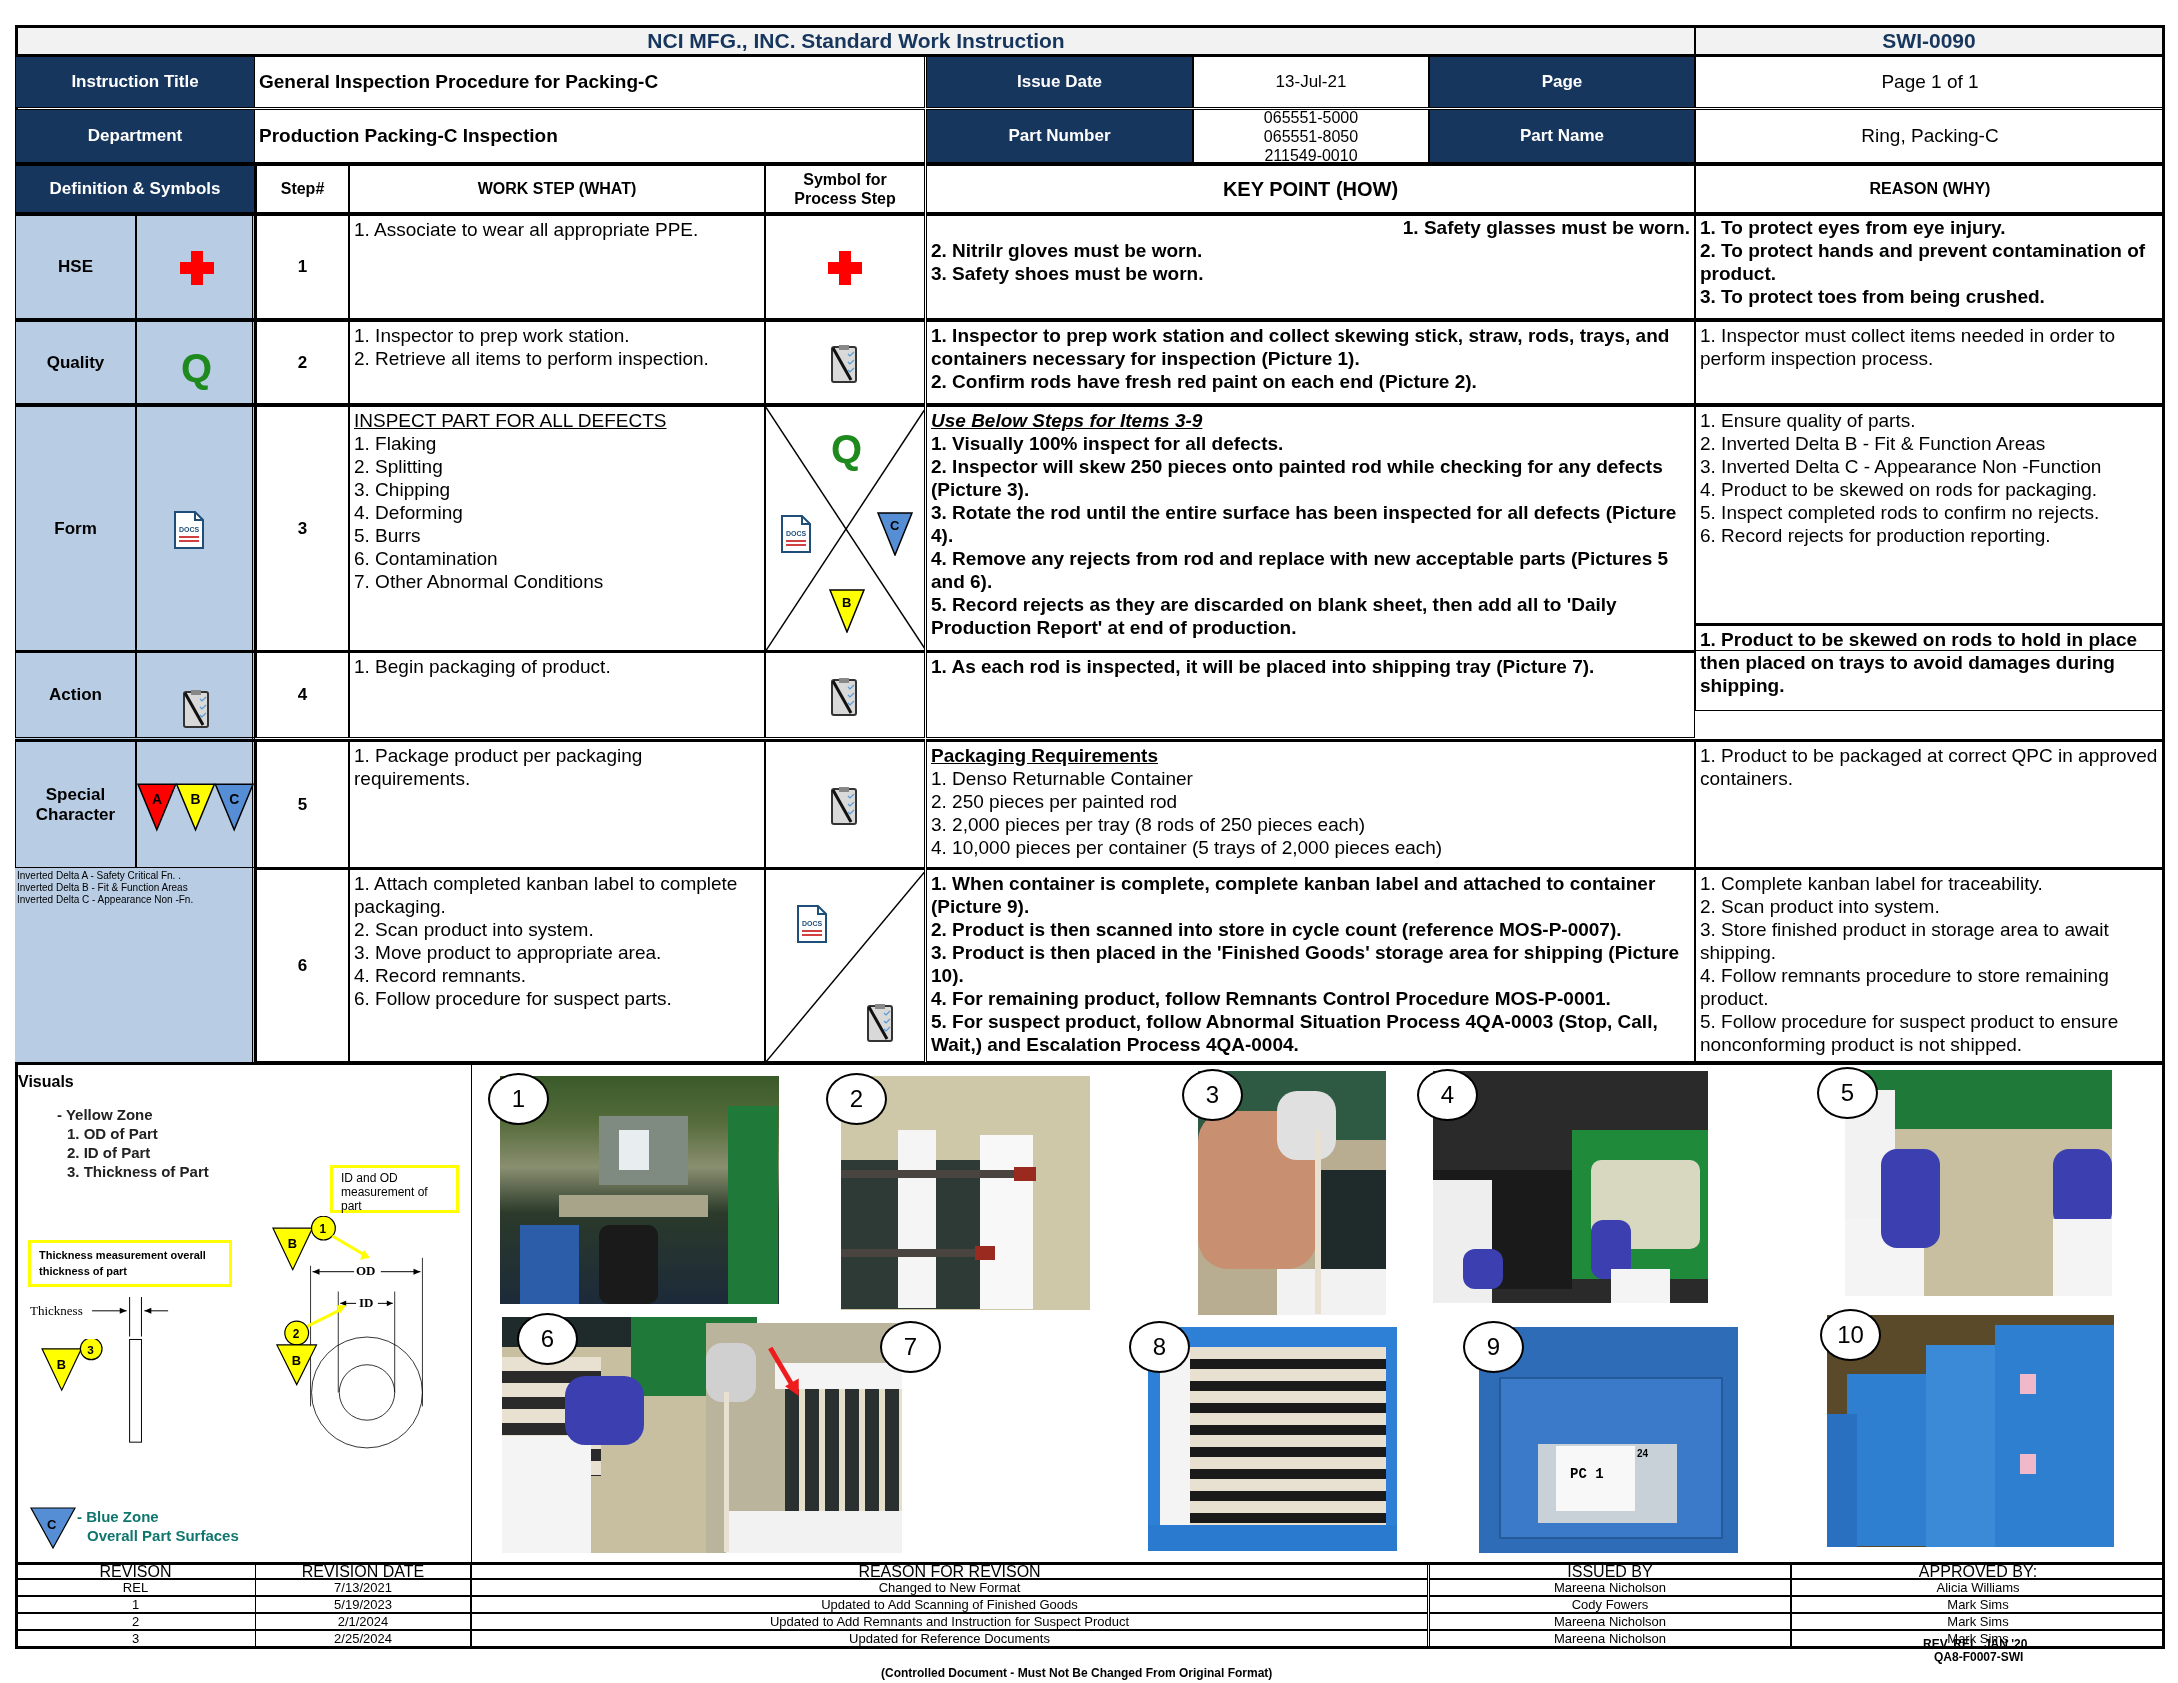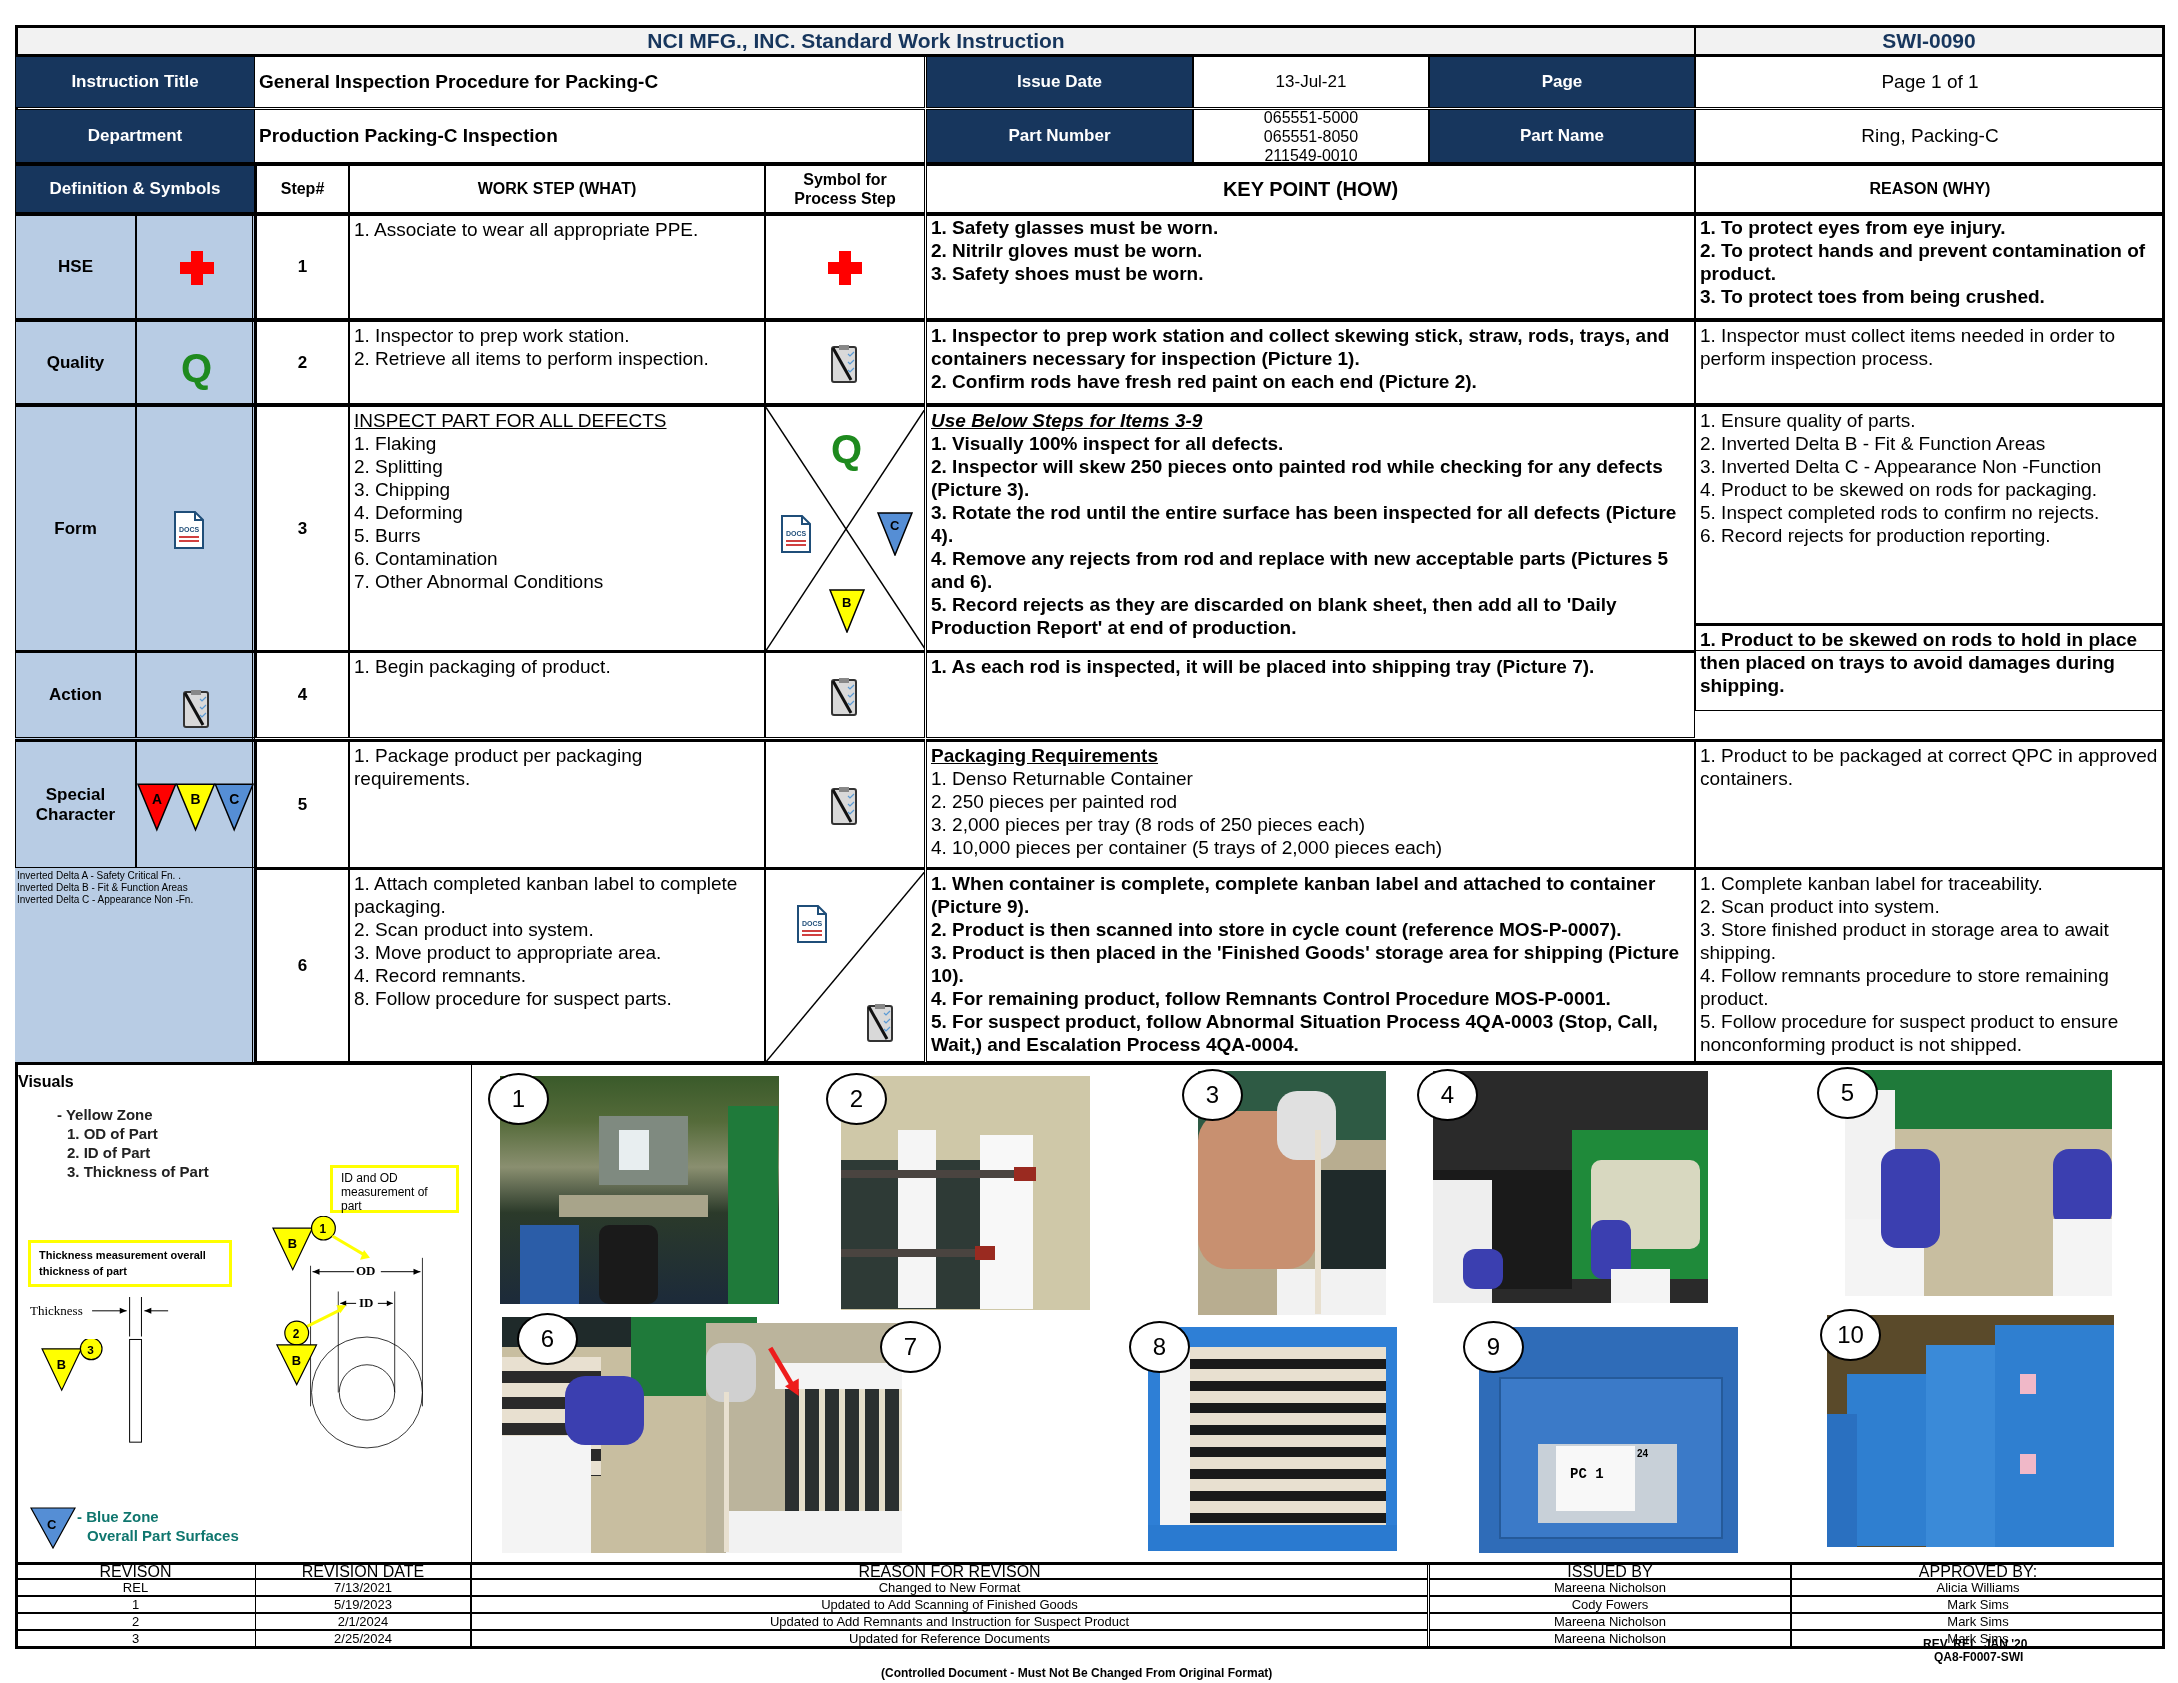--- a/index.html
+++ b/index.html
@@ -75,21 +75,21 @@
   <span class="cross" style="left:43px;top:35px;"></span>
 </div>
 <div class="abs cell bold" style="left:254px;top:213px;width:95px;height:106px;font-size:17px;border-top:3px solid #000;border-left:3px solid #000;">1</div>
 <div class="abs" style="left:349px;top:213px;width:416px;height:106px;border:1px solid #000;border-top:3px solid #000;">
   <div class="txt">1. Associate to wear all appropriate PPE.</div>
 </div>
 <div class="abs" style="left:765px;top:213px;width:160px;height:106px;border:1px solid #000;border-top:3px solid #000;">
   <span class="cross" style="left:62px;top:35px;"></span>
 </div>
 <div class="abs" style="left:926px;top:213px;width:769px;height:106px;border:1px solid #000;border-top:3px solid #000;">
-  <div class="txt bold" style="padding-bottom:0;padding-top:0;">1. Safety glasses must be worn.</div>
+  <div class="txt bold" style="padding-bottom:0;padding-top:0;text-align:right;">1. Safety glasses must be worn.</div>
   <div class="txt bold" style="padding-bottom:0;padding-top:0;">2. Nitrilr gloves must be worn.</div>
   <div class="txt bold" style="padding-top:0;">3. Safety shoes must be worn.</div>
 </div>
 <div class="abs" style="left:1695px;top:213px;width:470px;height:106px;border:1px solid #000;border-top:3px solid #000;">
   <div class="txt bold" style="padding-top:0;padding-bottom:0;">1. To protect eyes from eye injury.</div>
   <div class="txt bold" style="padding-top:0;padding-bottom:0;">2. To protect hands and prevent contamination of product.</div>
   <div class="txt bold" style="padding-top:0;">3. To protect toes from being crushed.</div>
 </div>
 
 <div class="abs cell lbl bold" style="left:15px;top:319px;width:121px;height:85px;border-top:3px solid #000;">Quality</div>
@@ -243,21 +243,21 @@
   <div style="font-size:10px;line-height:12px;">Inverted Delta A - Safety Critical Fn. .</div>
   <div style="font-size:10px;line-height:12px;">Inverted Delta B - Fit &amp; Function Areas</div>
   <div style="font-size:10px;line-height:12px;">Inverted Delta C  - Appearance Non -Fn.</div>
 </div>
 <div class="abs cell bold" style="left:254px;top:867px;width:95px;height:195px;font-size:17px;border-top:3px solid #000;border-left:3px solid #000;">6</div>
 <div class="abs" style="left:349px;top:867px;width:416px;height:195px;border:1px solid #000;border-top:3px solid #000;">
   <div class="txt" style="padding-bottom:0;">1. Attach completed kanban label to complete packaging.</div>
   <div class="txt" style="padding-top:0;padding-bottom:0;">2. Scan product into system.</div>
   <div class="txt" style="padding-top:0;padding-bottom:0;">3. Move product to appropriate area.</div>
   <div class="txt" style="padding-top:0;padding-bottom:0;">4. Record remnants.</div>
-  <div class="txt" style="padding-top:0;">8. Follow procedure for suspect parts.</div>
+  <div class="txt" style="padding-top:0;">6. Follow procedure for suspect parts.</div>
 </div>
 <div class="abs" style="left:765px;top:867px;width:160px;height:195px;border:1px solid #000;border-top:3px solid #000;overflow:hidden;">
   <svg style="position:absolute;left:0;top:0;" width="160" height="192" viewBox="0 0 162 194">
       <line x1="162" y1="0" x2="0" y2="194" stroke="#000" stroke-width="1.5"></line>
     </svg>
   <svg class="docs" style="left:30px;top:34px;" viewBox="0 0 32 40">
       <path d="M2 2 h20 l8 8 v28 h-28z" fill="#fff" stroke="#1f4e79" stroke-width="2"></path>
       <path d="M22 2 v8 h8" fill="none" stroke="#1f4e79" stroke-width="2"></path>
       <text x="6" y="22" font-size="7" font-weight="bold" fill="#1f4e79" font-family="Liberation Sans, sans-serif">DOCS</text>
       <line x1="6" y1="27" x2="26" y2="27" stroke="#c00000" stroke-width="1.5"></line>

